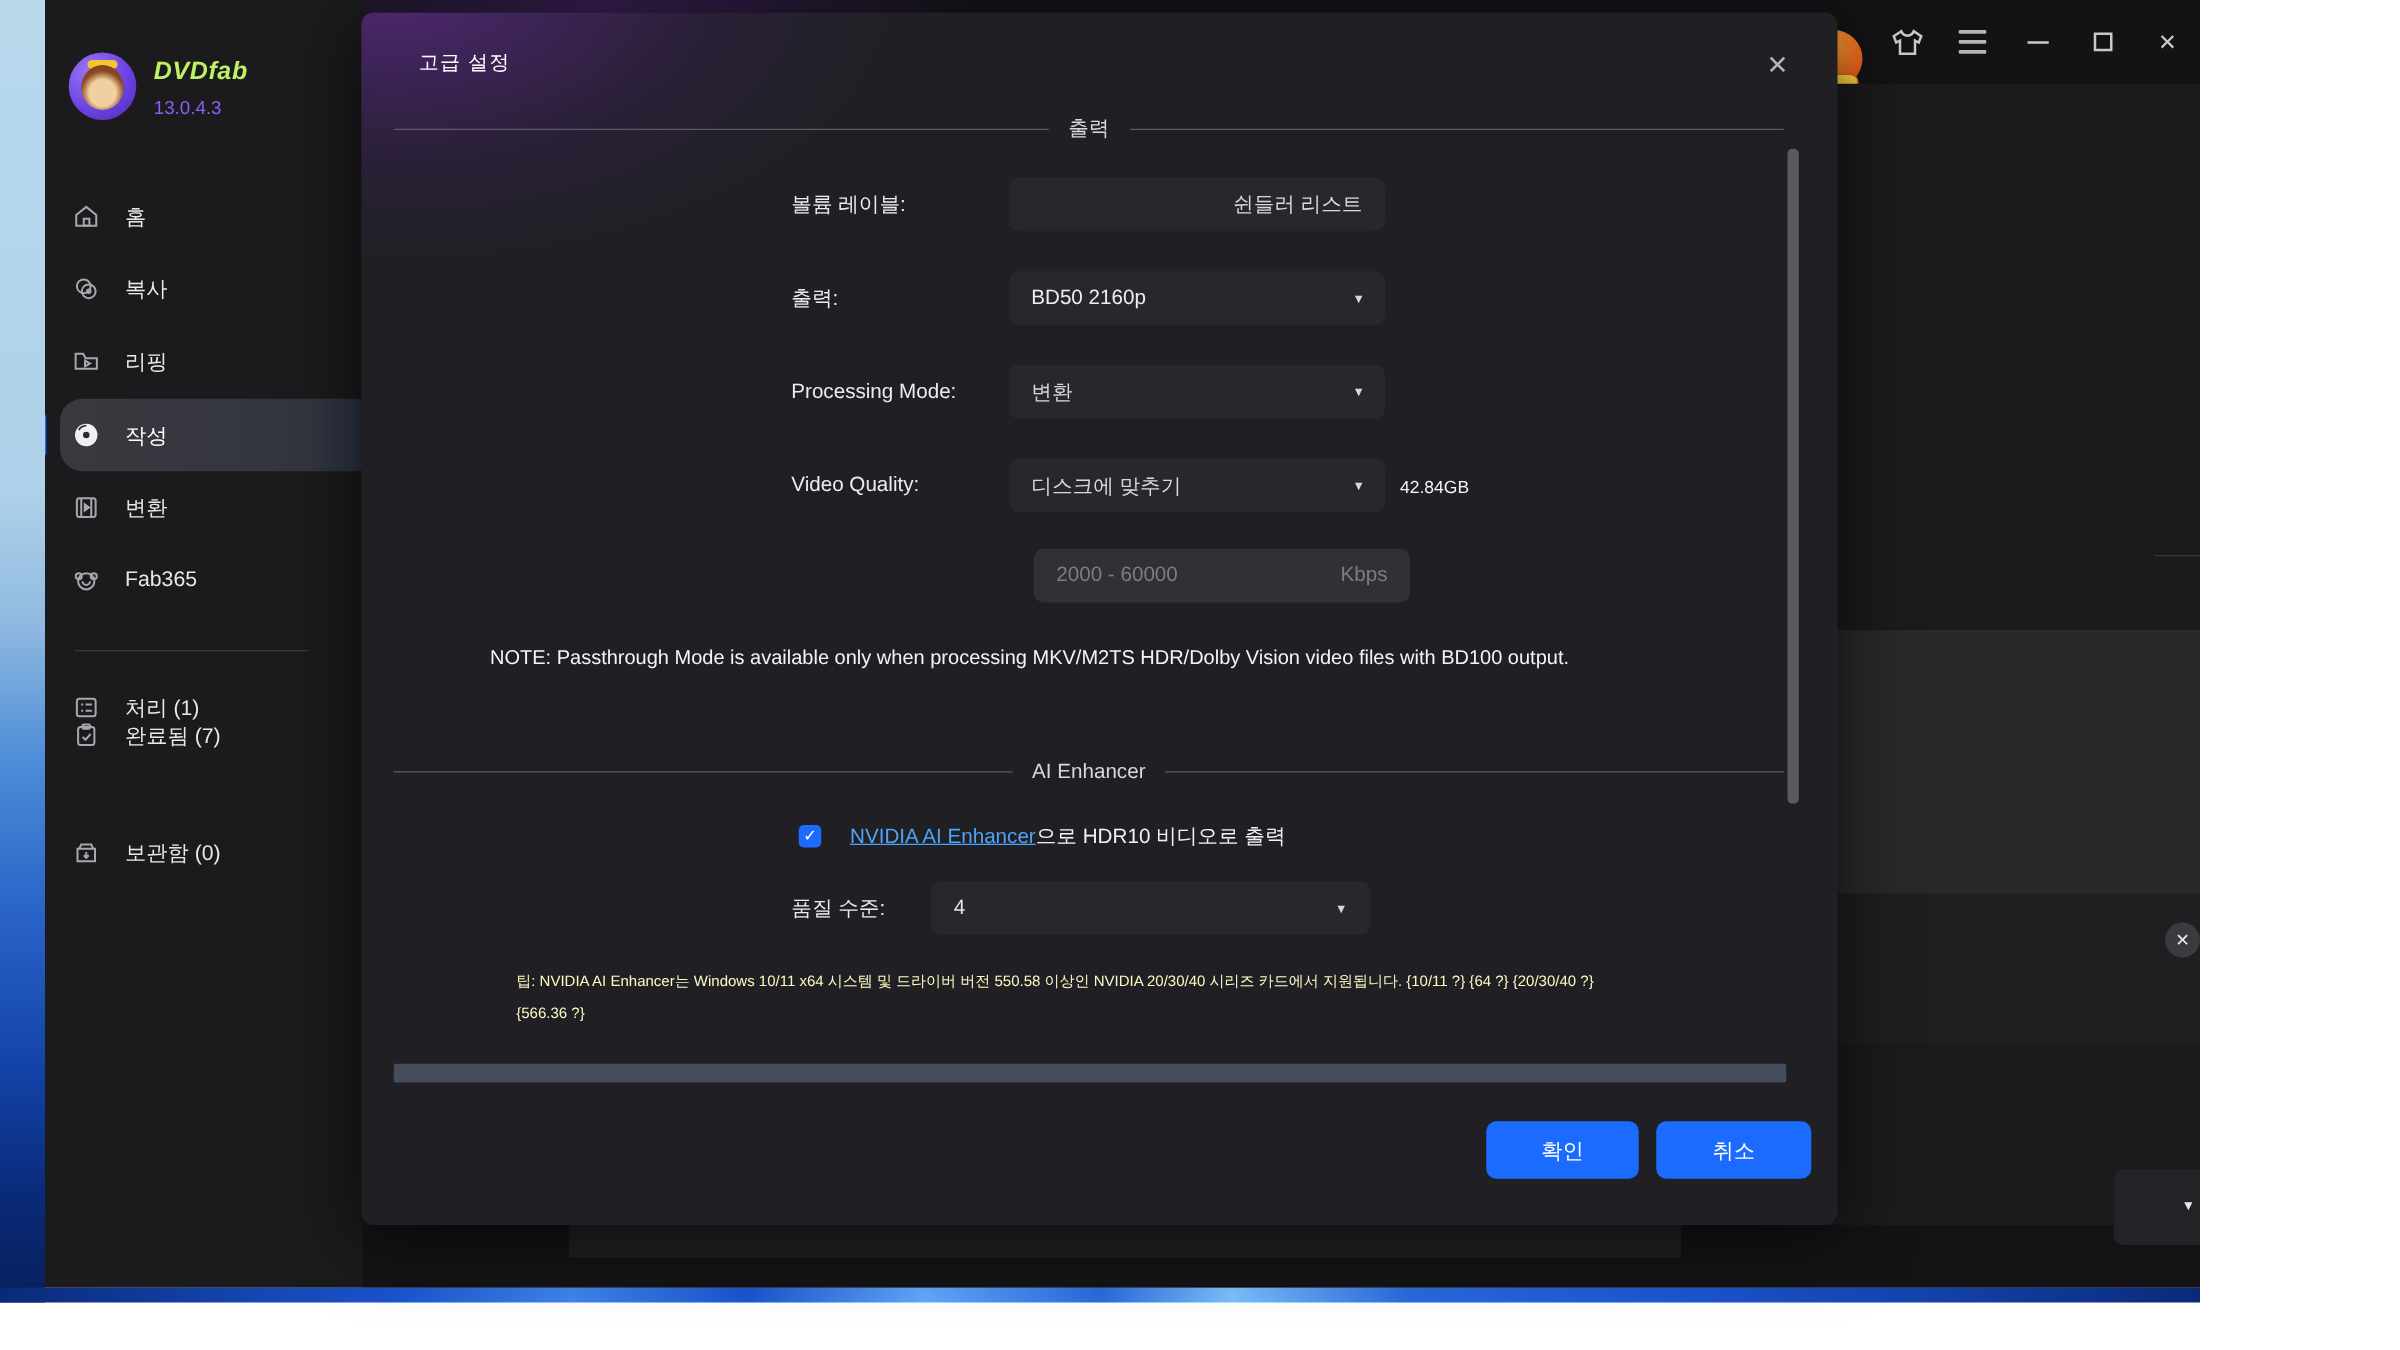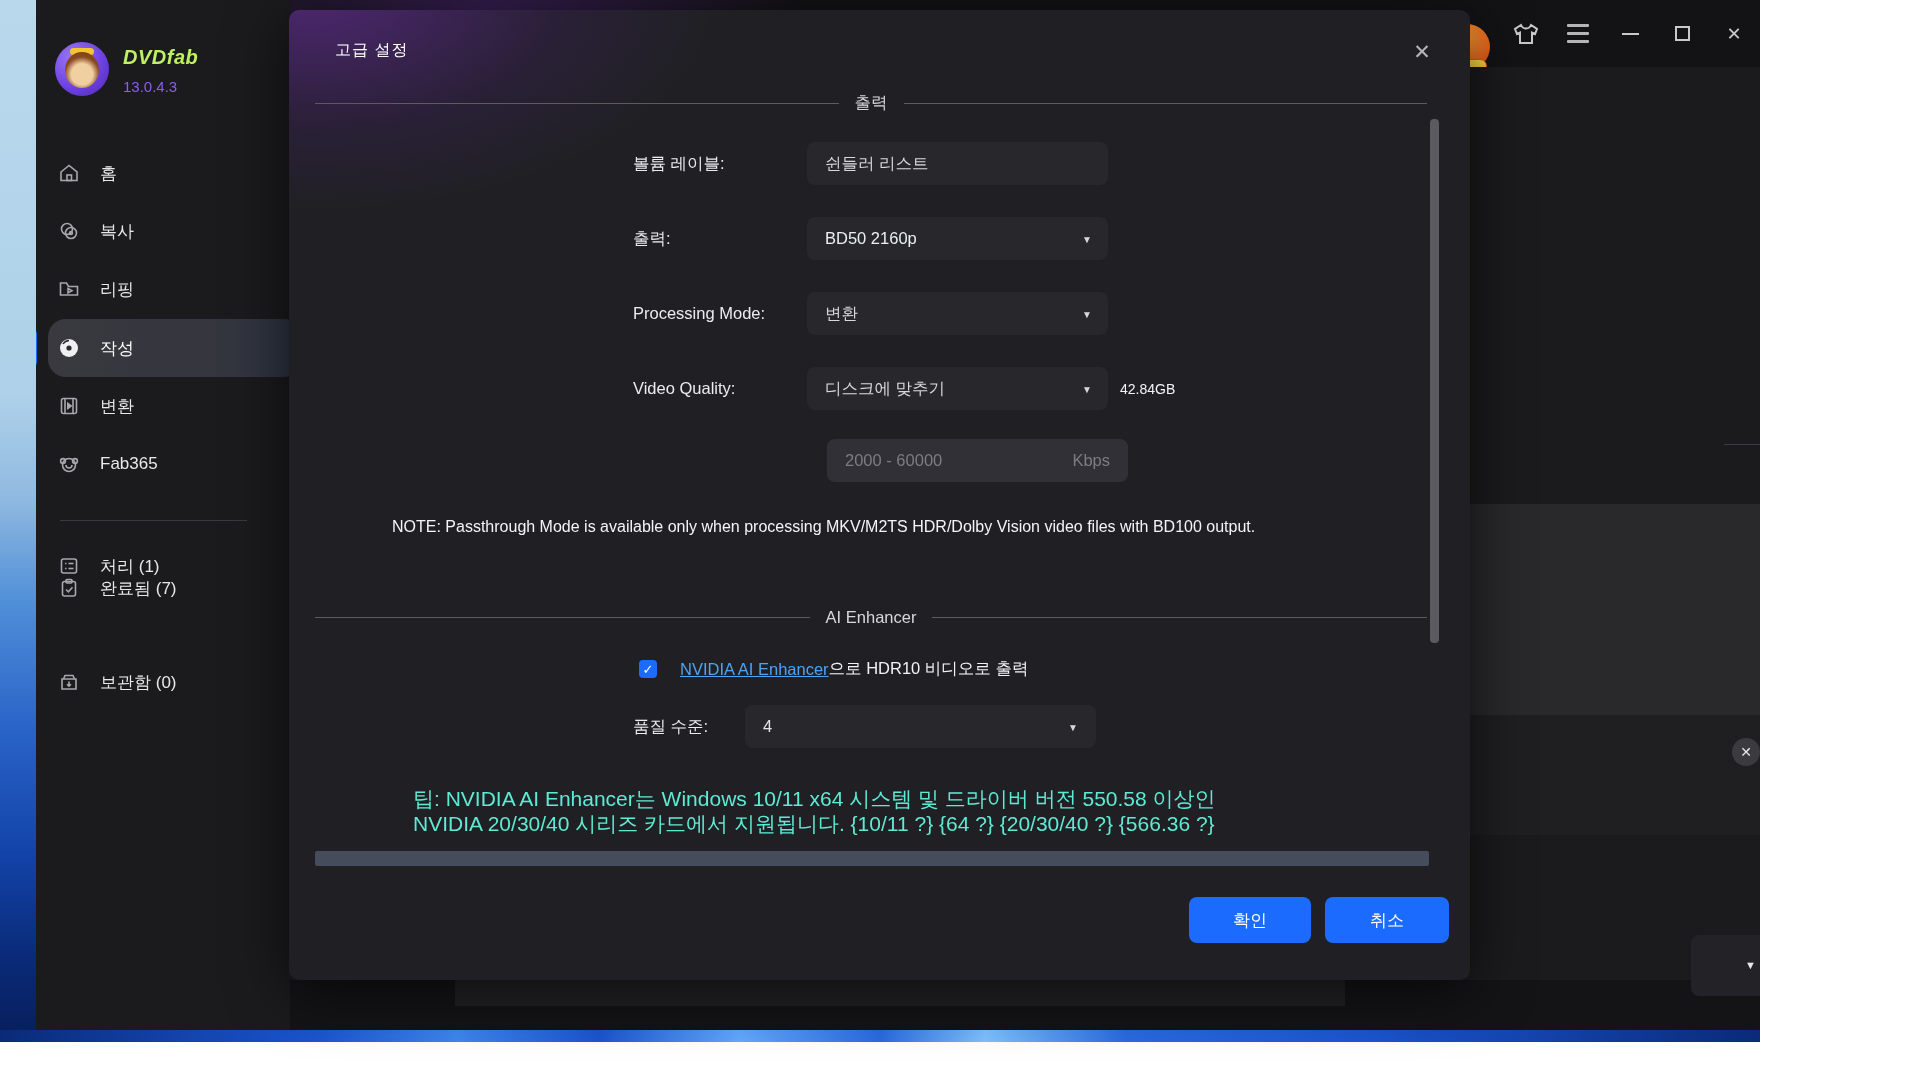--- a/index.html
+++ b/index.html
@@ -80,37 +80,37 @@
   .section-head .tx { color:#d8d8da; font-size:16.5px; white-space:nowrap; }
 
   .frow { position:absolute; left:0; width:1158px; height:43px; }
   .frow .flabel { position:absolute; left:344px; top:0; height:43px; display:flex; align-items:center; color:#ececee; font-size:16.5px; white-space:nowrap; }
   .fbox { position:absolute; left:518px; top:0; width:301px; height:43px; background:#28282c; border-radius:8px;
     display:flex; align-items:center; padding:0 18px; color:#d9d9db; font-size:16.5px; }
   .fbox .dd-arrow { position:absolute; right:16px; top:17px; color:#d8d8da; font-size:10px; }
   .fbox.disabled { background:#303036; color:#7c7c82;margin-left:20px; }
   .fbox .unit { position:absolute; right:18px; color:#7c7c82; }
   .size-note { position:absolute; left:831px; top:0; height:43px; display:flex; align-items:center; color:#f4f4f6; font-size:14px; font-weight:normal; }
-  input.finput { border:none; outline:none; background:transparent; color:#d9d9db; font-size:16.5px; width:100%; font-family:inherit; }
+  input.finput { border:none; outline:none; background:transparent; color:#d9d9db; font-size:16.5px; width:100%; font-family:inherit;text-align:right; }
 
   .note-text { position:absolute; left:103px; top:504px; width:910px; color:#f4f4f6; font-size:16px; line-height:25px; }
 
   .ai-check-row { position:absolute; left:350px; top:648px; height:22px; display:flex; align-items:center; }
   .checkbox { width:18px; height:18px; border-radius:4px; background:#1b6bff; color:#ffffff; font-size:13px;
     display:flex; align-items:center; justify-content:center; }
   .ai-link { color:#4da3f5; font-size:16.5px; text-decoration:underline; margin-left:23px; white-space:nowrap; }
   .ai-suffix { color:#f2f2f4; font-size:16.5px; white-space:nowrap; }
 
   .quality-row { position:absolute; left:0; top:695px; width:1181px; height:43px; }
   .quality-row .flabel { position:absolute; left:344px; top:0; height:43px; display:flex; align-items:center; color:#ececee; font-size:16.5px; }
   .quality-box { position:absolute; left:456px; top:0; width:351px; height:43px; background:#28282c; border-radius:8px;
     display:flex; align-items:center; padding:0 18px; color:#e4e4e6; font-size:16.5px; }
   .quality-box .dd-arrow { position:absolute; right:18px; top:17px; color:#d8d8da; font-size:10px; }
 
-  .tip-text { position:absolute; left:124px; top:763px; width:870px; color:#5eead4; font-size:21px; line-height:25px;margin-top:13px; }
+  .tip-text { position:absolute; left:124px; top:763px; width:870px; color:#fef9c3; font-size:12px; line-height:25px; }
 
   .hscroll { position:absolute; left:26px; top:841px; width:1114px; height:15px; background:#454c5c; border-radius:2px; }
   .vscroll-thumb { position:absolute; left:1141px; top:109px; width:9px; height:524px; background:#5a5a60; border-radius:4px; }
 
   .dlg-btn { position:absolute; top:887px; height:46px; border-radius:8px; background:#1b6bff; color:#ffffff;
     font-size:17px; display:flex; align-items:center; justify-content:center; }
   .btn-ok { left:900px; width:122px; }
   .btn-cancel { left:1036px; width:124px; }
 </style>
 </head>

